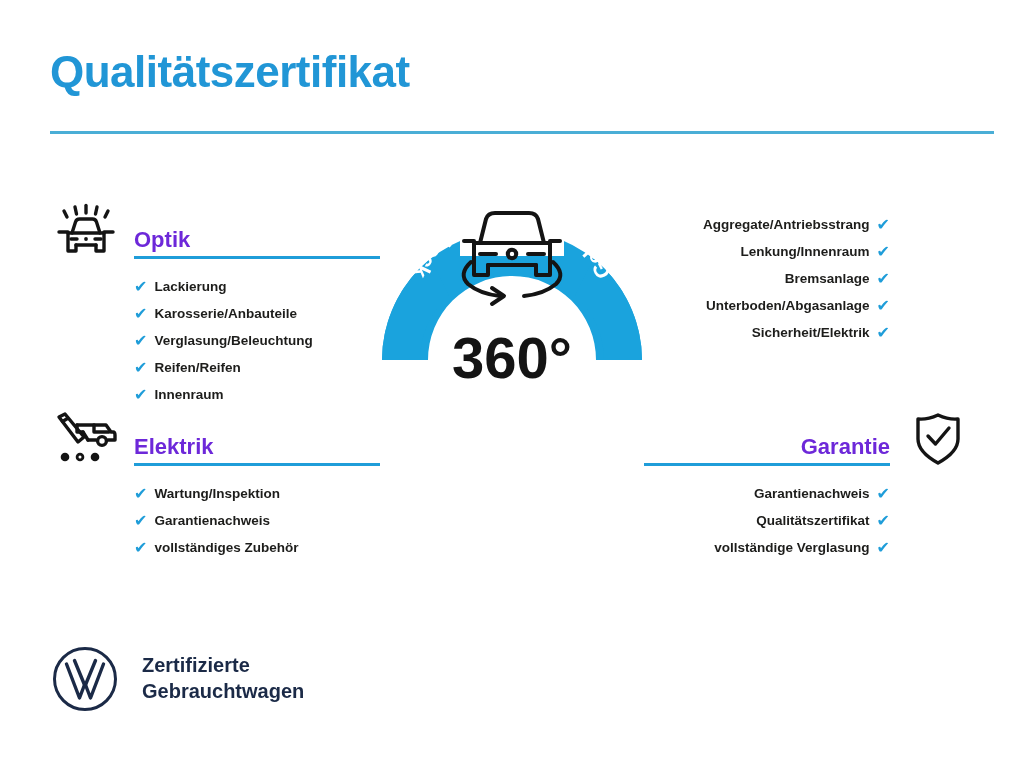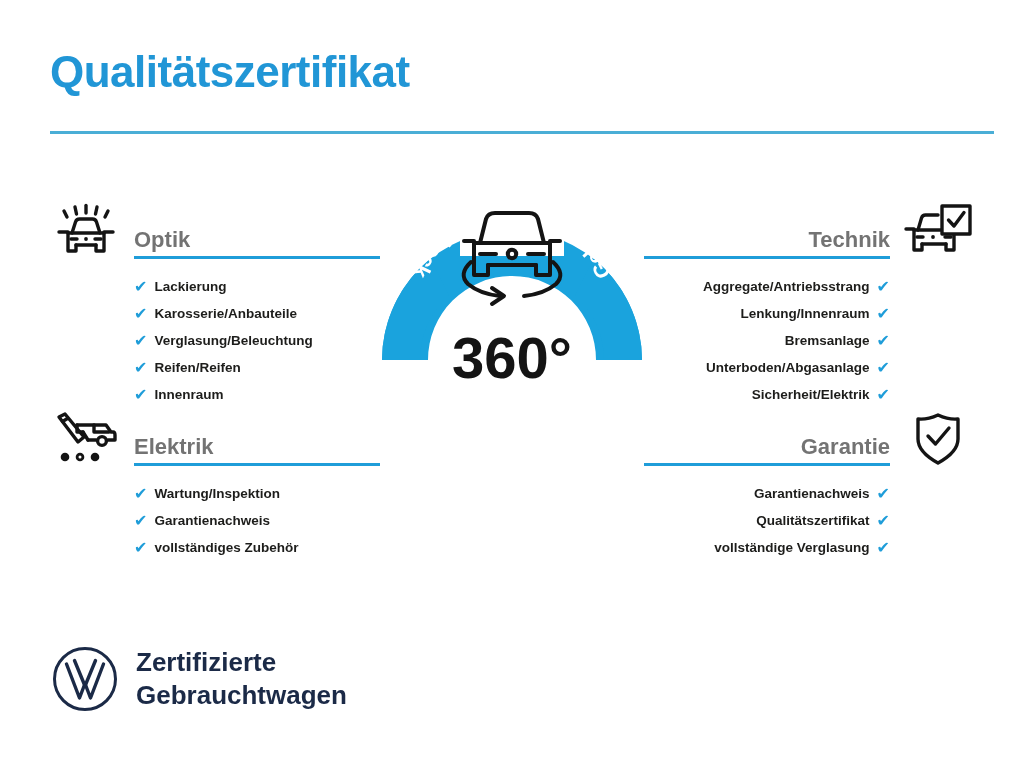--- a/index.html
+++ b/index.html
@@ -59,21 +59,21 @@
 
   .sect-head {
     position: relative;
     height: 62px;
   }
   .sect-title {
     position: absolute;
     bottom: 14px;
     font-size: 22px;
     font-weight: bold;
-    color: #737373;
+    color: #6d28d9;
     white-space: nowrap;
   }
   .col-left .sect-title  { left: 84px; }
   .col-right .sect-title { right: 84px; }
 
   .sect-underline {
     position: absolute;
     bottom: 8px;
     height: 3px;
     background: #1f9dd9;
@@ -136,22 +136,22 @@
   .footer-logo {
     position: absolute;
     left: 52px;
     top: 646px;
     display: flex;
     align-items: center;
   }
   .vw-mark { width: 66px; height: 66px; flex: 0 0 auto; }
   .vw-mark svg { display: block; width: 100%; height: 100%; }
   .footer-text {
-    margin-left: 18px;
-    font-size: 26px;
+    margin-left: 24px;
+    font-size: 20px;
     font-weight: bold;
     line-height: 1.28;
     color: #1b2a47;
     white-space: nowrap;
   }
 </style>
 </head>
 <body>
 
 <div class="page">
@@ -247,42 +247,20 @@
         <span>Garantienachweis</span>
       </li>
       <li class="check-item">
         <span class="tick">✔</span>
         <span>vollständiges Zubehör</span>
       </li>
     </ul>
   </div>
 
   <div class="col col-right sect-technik">
-    <div class="sect-head">
-      <div class="sect-icon">
-        <svg viewBox="0 0 72 58" fill="none" stroke="#141414" stroke-width="3.4" stroke-linecap="round" stroke-linejoin="round">
-
-          <path d="M16 27 L19.5 15 Q20.5 12 23.5 12 L36 12"></path>
-          <path d="M12 27 L12 47 L20 47 L20 41"></path>
-          <path d="M52 30 L52 47 L44 47 L44 41"></path>
-          <path d="M12 27 L44 27"></path>
-          <path d="M20 41 L44 41"></path>
-          <path d="M4 26 L12 26"></path>
-          <path d="M52 26 L60 26"></path>
-          <path d="M15 34 L21 34"></path>
-          <path d="M43 34 L49 34"></path>
-          <circle cx="31" cy="34" r="1.9" fill="#141414" stroke="none"></circle>
-
-          <rect x="40" y="3" width="28" height="28" fill="#ffffff"></rect>
-          <path d="M46.5 17 L52 23 L62 9.5"></path>
-        </svg>
-      </div>
-      <div class="sect-title">Technik</div>
-      <div class="sect-underline"></div>
-    </div>
     <ul class="check-list">
       <li class="check-item">
         <span>Aggregate/Antriebsstrang</span>
         <span class="tick">✔</span>
       </li>
       <li class="check-item">
         <span>Lenkung/Innenraum</span>
         <span class="tick">✔</span>
       </li>
       <li class="check-item">

